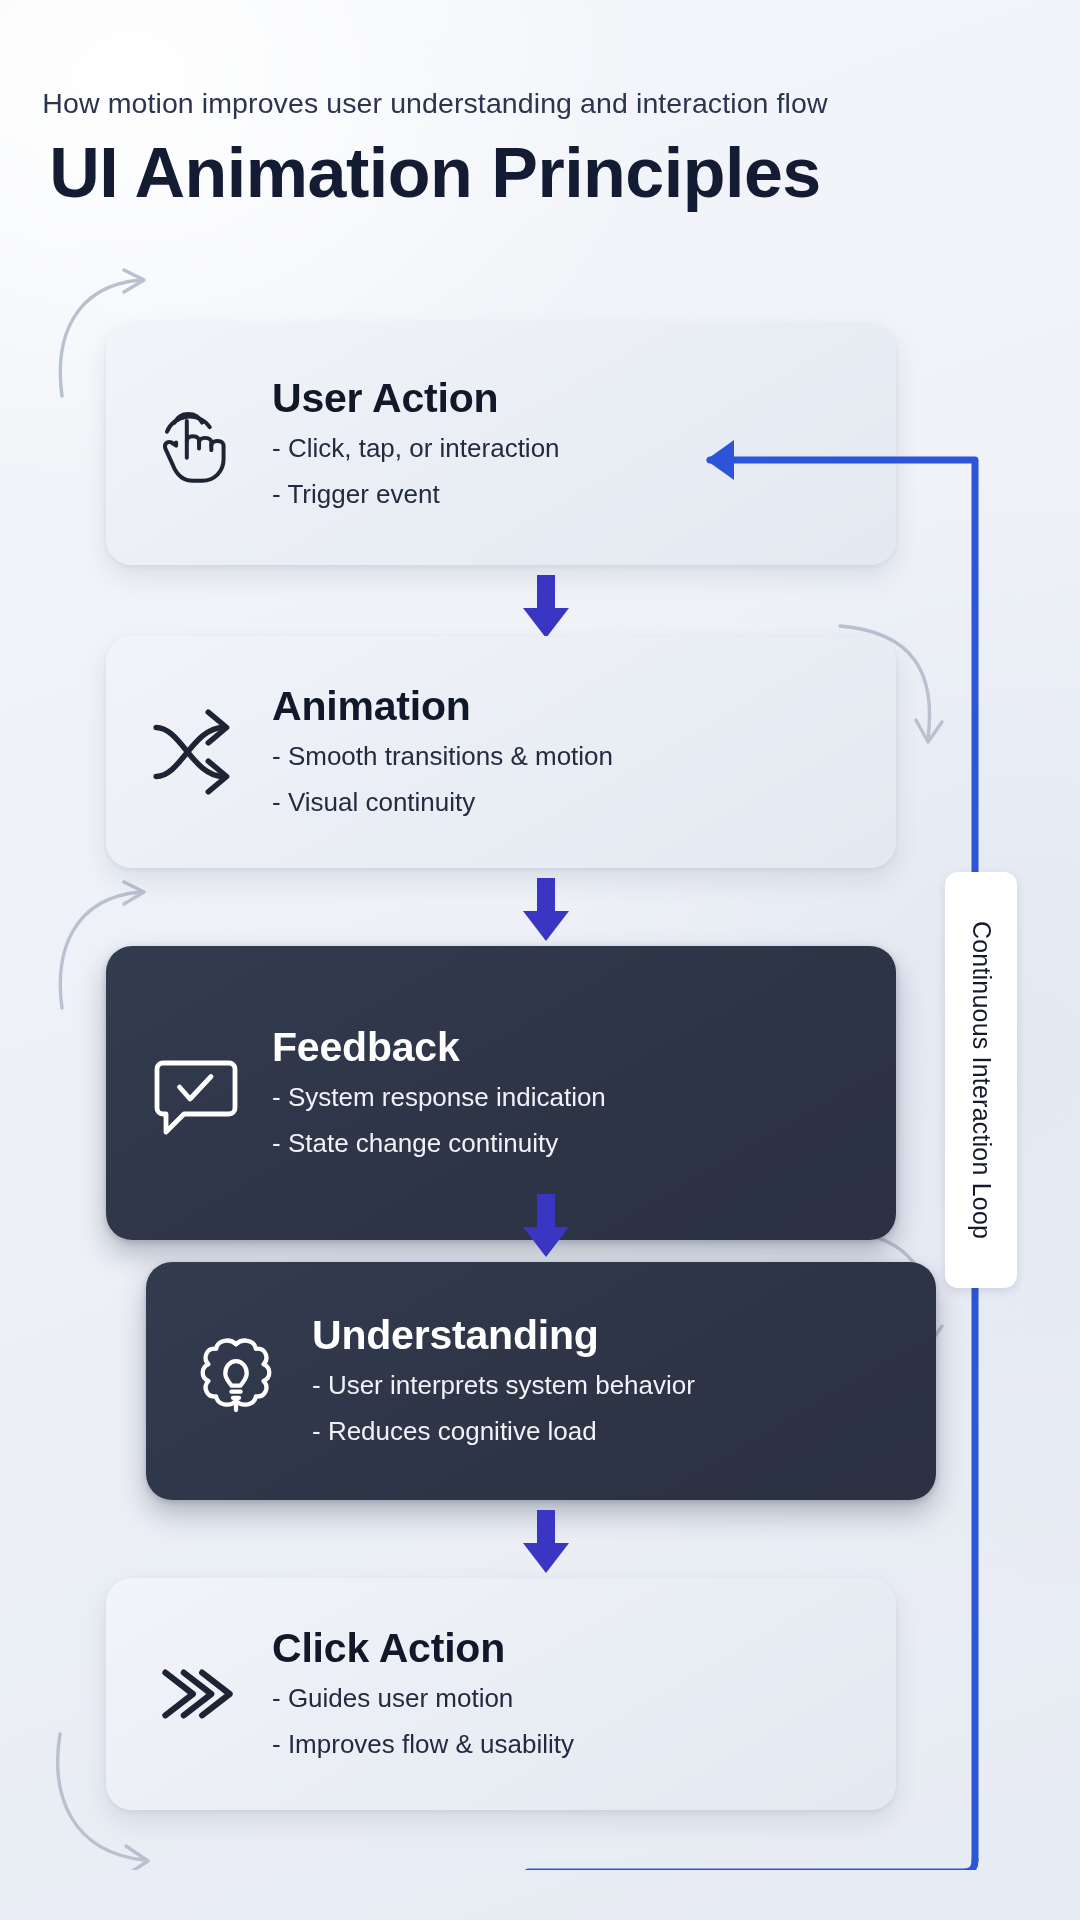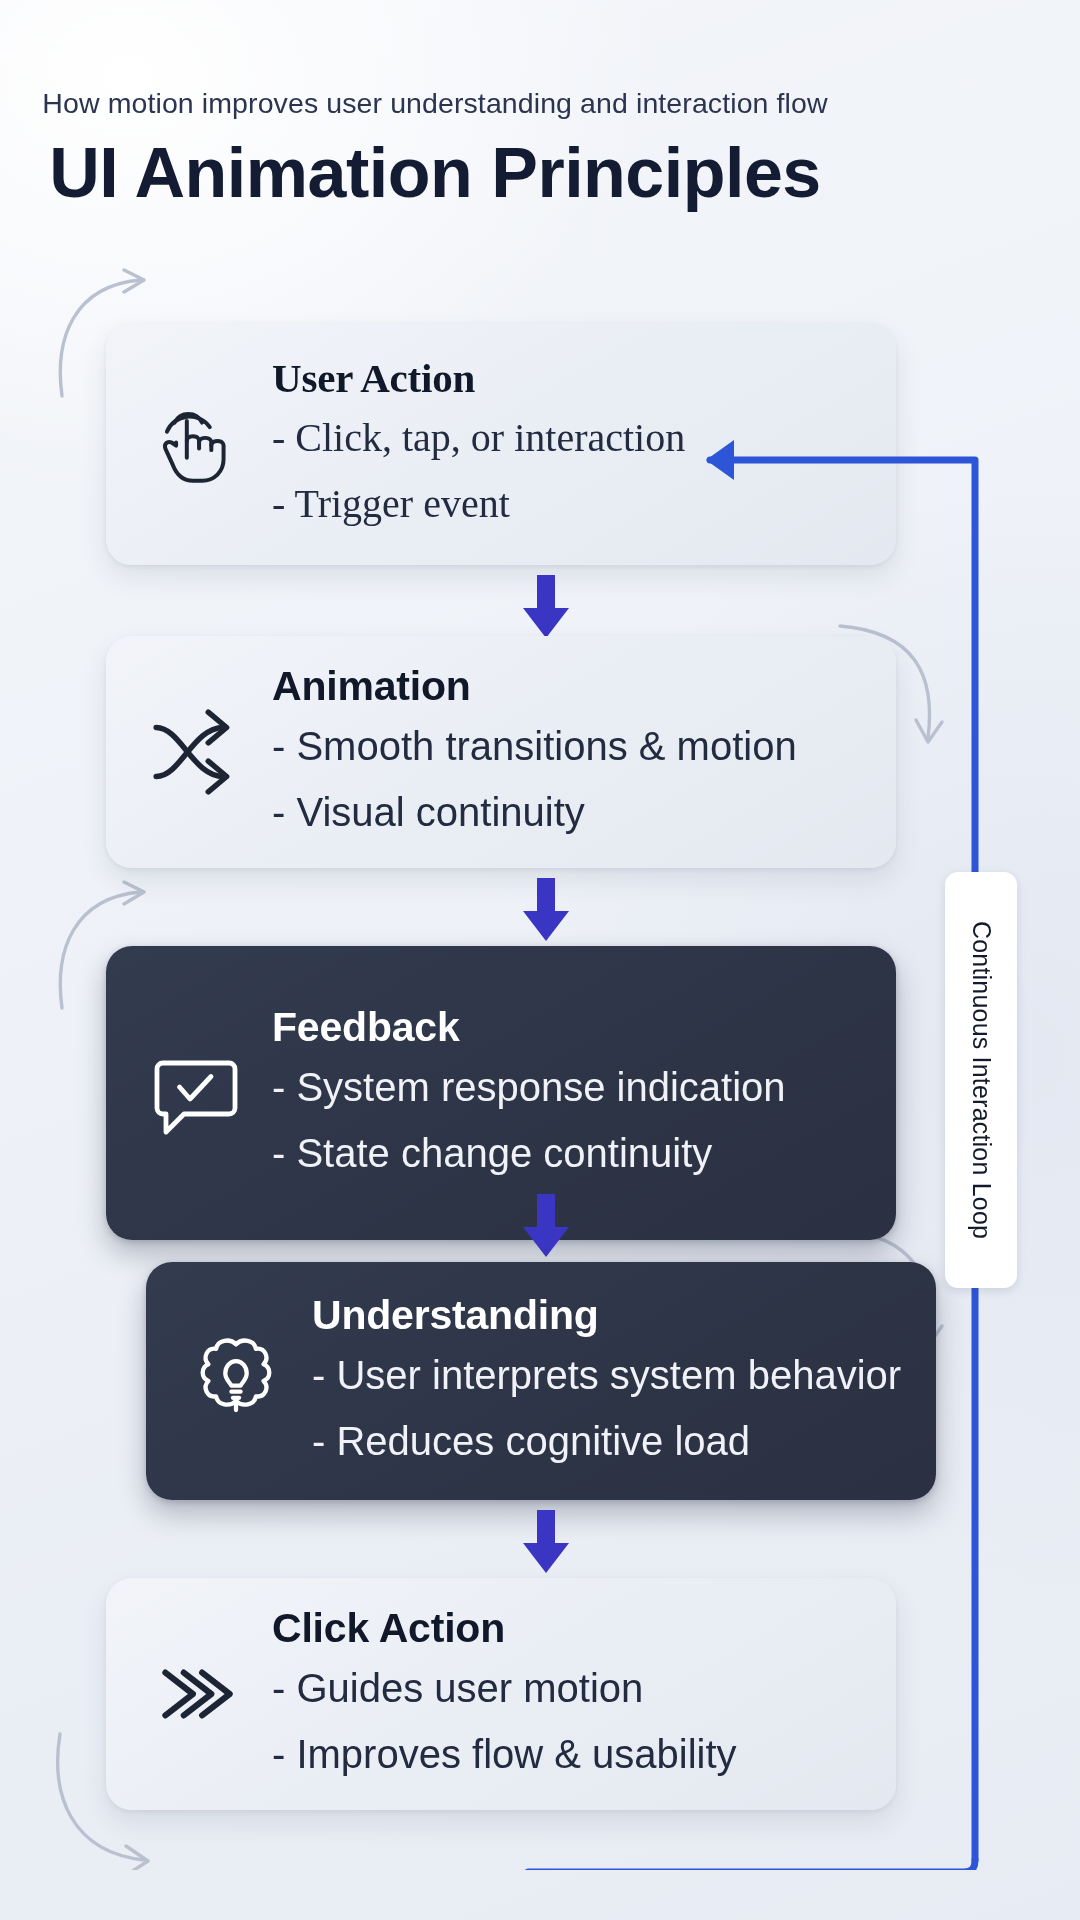--- a/index.html
+++ b/index.html
@@ -79,21 +79,21 @@
   }
   .card-title {
     font-size: 41px;
     font-weight: bold;
     line-height: 1.1;
     letter-spacing: -0.2px;
   }
   .card.light .card-title { color: #101829; }
   .card.dark  .card-title { color: #ffffff; }
   .bullet {
-    font-size: 40px;
+    font-size: 26px;
     line-height: 1.42;
     margin-top: 9px;
     font-weight: 400;
     white-space: nowrap;
   }
   .card.light .bullet { color: #222b40; }
   .card.dark  .bullet { color: #f0f2f7; }
 
   
   .arrow-down {
@@ -153,21 +153,21 @@
   <svg class="deco" style="left:832px; top:1222px;" width="120" height="130" viewBox="0 0 120 130" fill="none">
     <path d="M8 8 C 82 14, 104 56, 96 120" stroke="#b9c0cf" stroke-width="3.4" fill="none" stroke-linecap="round"></path>
     <path d="M84 102 L96 124 L110 104" stroke="#b9c0cf" stroke-width="3.4" fill="none" stroke-linecap="round" stroke-linejoin="round"></path>
   </svg>
 
   <svg class="deco" style="left:48px; top:1730px;" width="125" height="140" viewBox="0 0 125 140" fill="none">
     <path d="M12 4 C 2 66, 24 122, 96 130" stroke="#b9c0cf" stroke-width="3.4" fill="none" stroke-linecap="round"></path>
     <path d="M78 116 L100 131 L80 144" stroke="#b9c0cf" stroke-width="3.4" fill="none" stroke-linecap="round" stroke-linejoin="round"></path>
   </svg>
 
-  <div class="card light" style="top:323px; height:242px;font-family:Liberation Serif, serif;">
+  <div class="card light" style="top:323px; height:242px;">
     <div class="card-icon">
       <svg width="98" height="98" viewBox="0 0 64 64" fill="none" stroke="#1d2535" stroke-width="2.6" stroke-linecap="round" stroke-linejoin="round">
         <path d="M18 18 a10 10 0 0 1 18 0"></path>
         <path d="M13 24 a16 16 0 0 1 28 -3"></path>
         <path d="M26 17 v24"></path>
         <path d="M26 30 c0 0 0 -3 4 -3 s4 3 4 3 v5"></path>
         <path d="M34 31 c0 0 0 -3 4 -3 s4 3 4 3 v5"></path>
         <path d="M42 33 c0 0 0 -3 4 -3 s4 3 4 3 v9 c0 8 -6 14 -14 14 h-6 c-7 0 -11 -5 -13 -10 l-5 -11 c-1 -3 1 -5 4 -4 l3 2 v-2"></path>
       </svg>
     </div>

